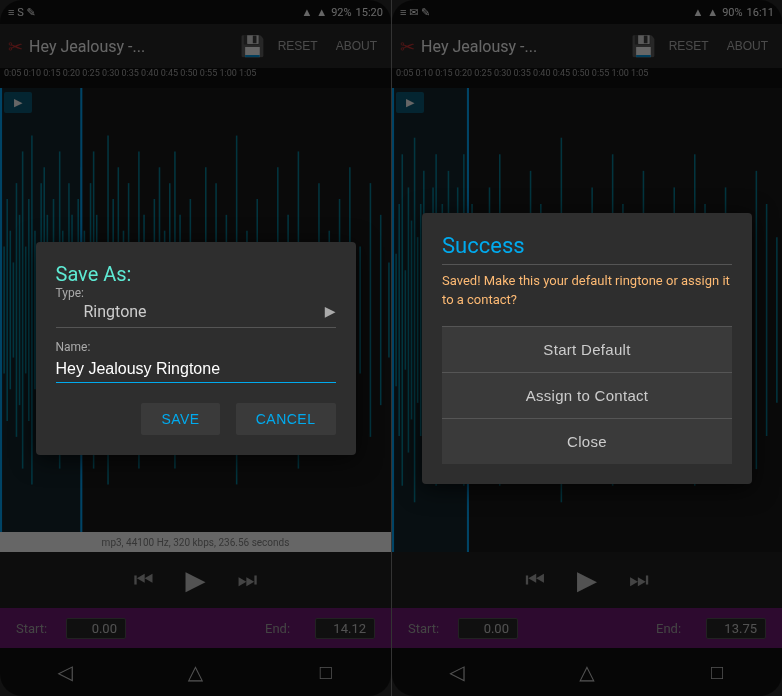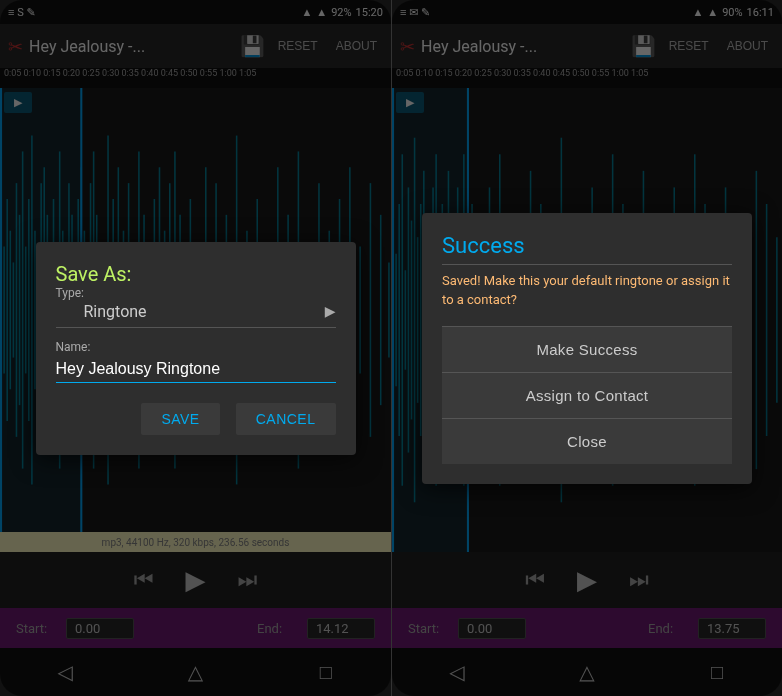--- a/index.html
+++ b/index.html
@@ -120,21 +120,21 @@
       color: #fff;
       padding: 4px 10px;
       font-size: 11px;
       cursor: pointer;
       border-radius: 2px;
     }
 
     
     .file-info {
       height: 20px;
-      background: #fef9c3;
+      background: #ffffff;
       display: flex;
       align-items: center;
       justify-content: center;
       font-size: 10px;
       color: #888;
       flex-shrink: 0;
     }
 
     
     .transport-bar {
@@ -172,22 +172,22 @@
       font-size: 13px;
       width: 50px;
     }
     .startend-value {
       color: #ccc;
       font-size: 13px;
       border: 1px solid #555;
       padding: 2px 8px;
       background: #2a2a2a;
       border-radius: 2px;
-      width: 68px;
-      text-align: left;
+      width: 60px;
+      text-align: right;
     }
     .startend-spacer {
       flex: 1;
     }
 
     
     .nav-bar {
       height: 48px;
       background: #111;
       display: flex;
@@ -222,21 +222,21 @@
 
     .dialog-box {
       background: #2e2e2e;
       border-radius: 4px;
       padding: 20px;
       width: 320px;
       box-shadow: 0 4px 24px rgba(0,0,0,0.7);
     }
 
     .dialog-title {
-      color: #bef264;
+      color: #5eead4;
       font-size: 20px;
     }
 
     .dialog-label {
       color: #aaa;
       font-size: 12px;
       margin-bottom: 2px;
     }
 
     .dialog-select-row {
@@ -739,19 +739,19 @@
   <div class="nav-bar">
     <button class="nav-btn">◁</button>
     <button class="nav-btn">△</button>
     <button class="nav-btn">□</button>
   </div>
 
   <div class="dialog-overlay">
     <div class="success-dialog">
       <div class="success-title">Success</div>
       <div class="success-message">Saved! Make this your default ringtone or assign it to a contact?</div>
-      <button class="success-btn">Make Success</button>
+      <button class="success-btn">Start Default</button>
       <button class="success-btn">Assign to Contact</button>
       <button class="success-btn">Close</button>
     </div>
   </div>
 
 </div>
 
 </body></html>

